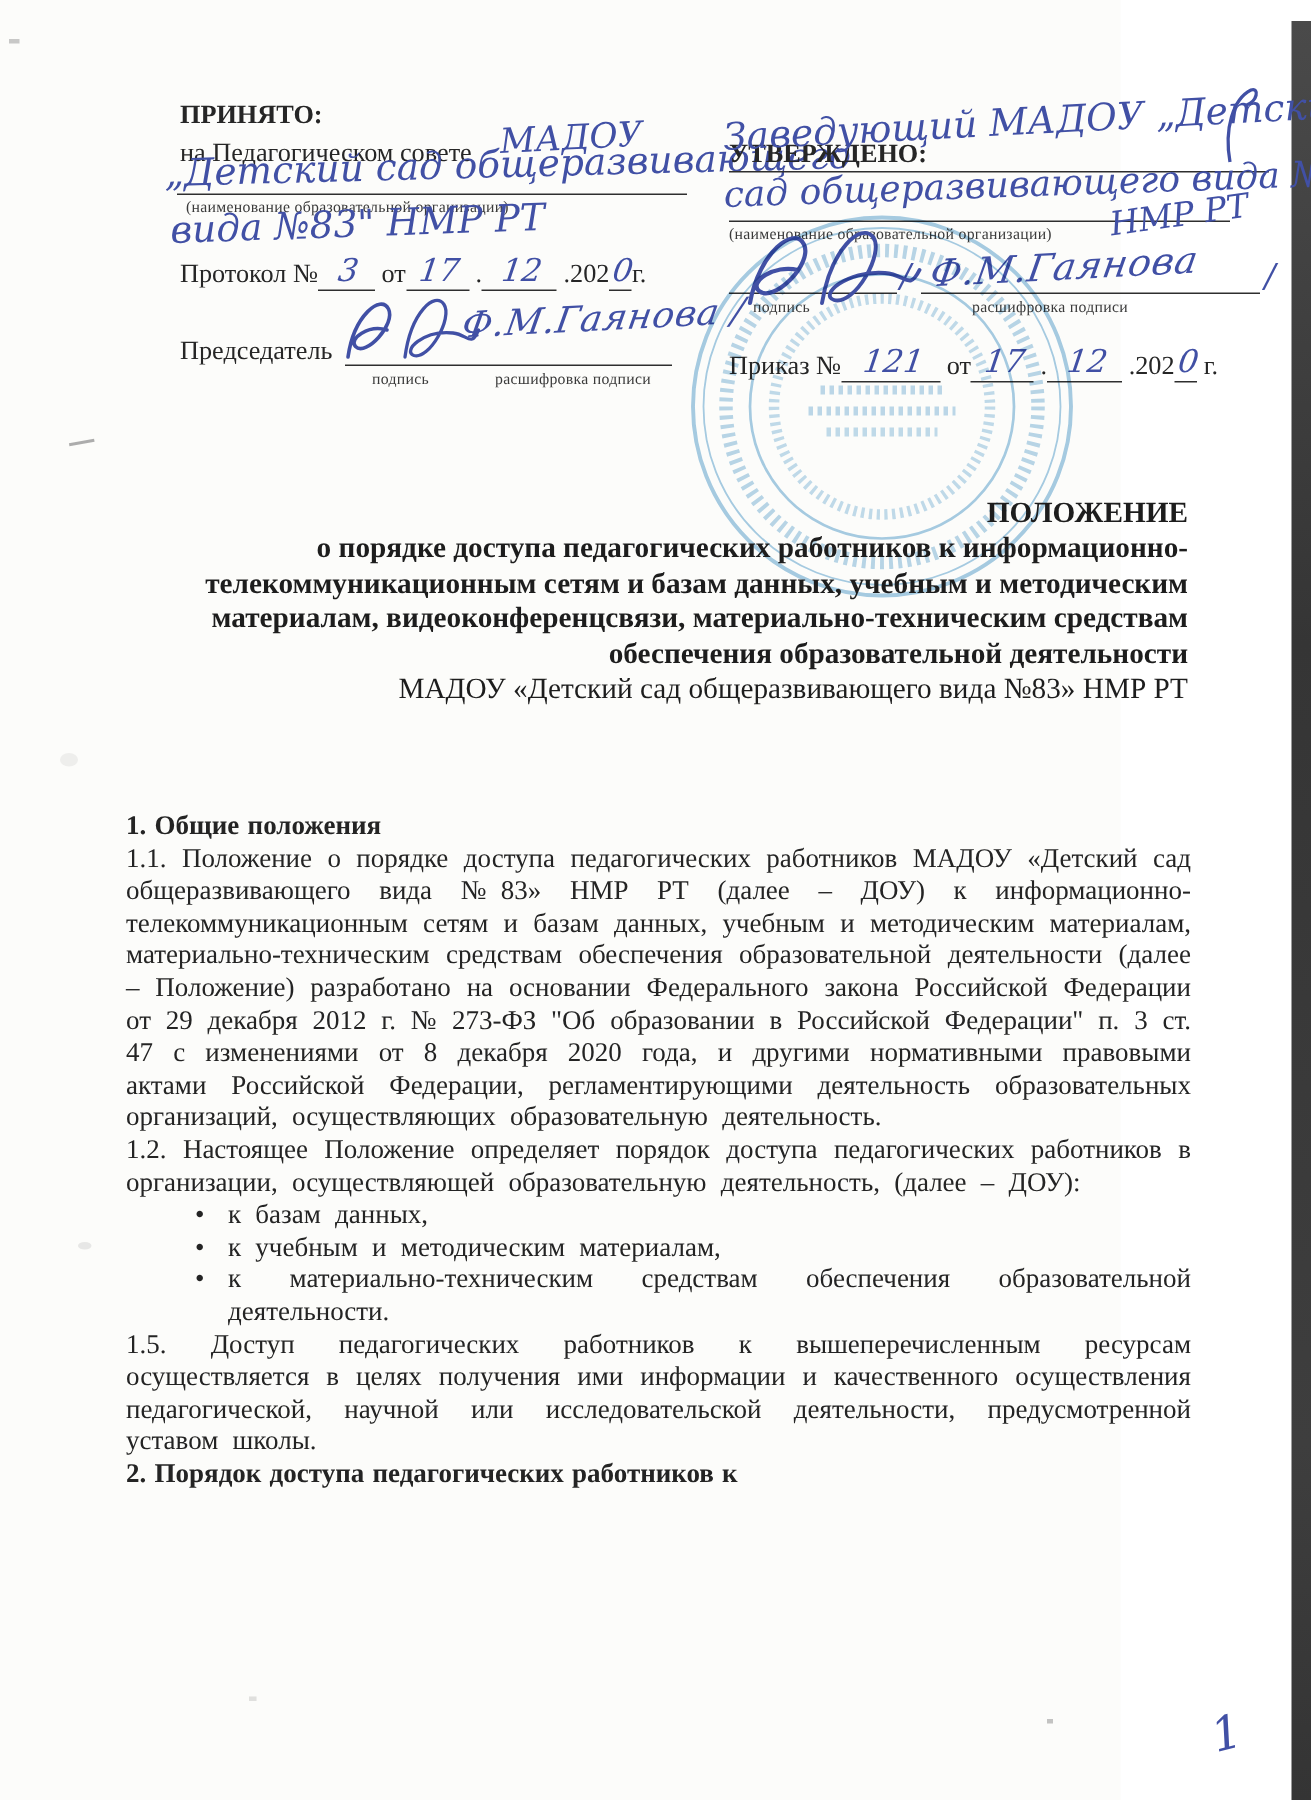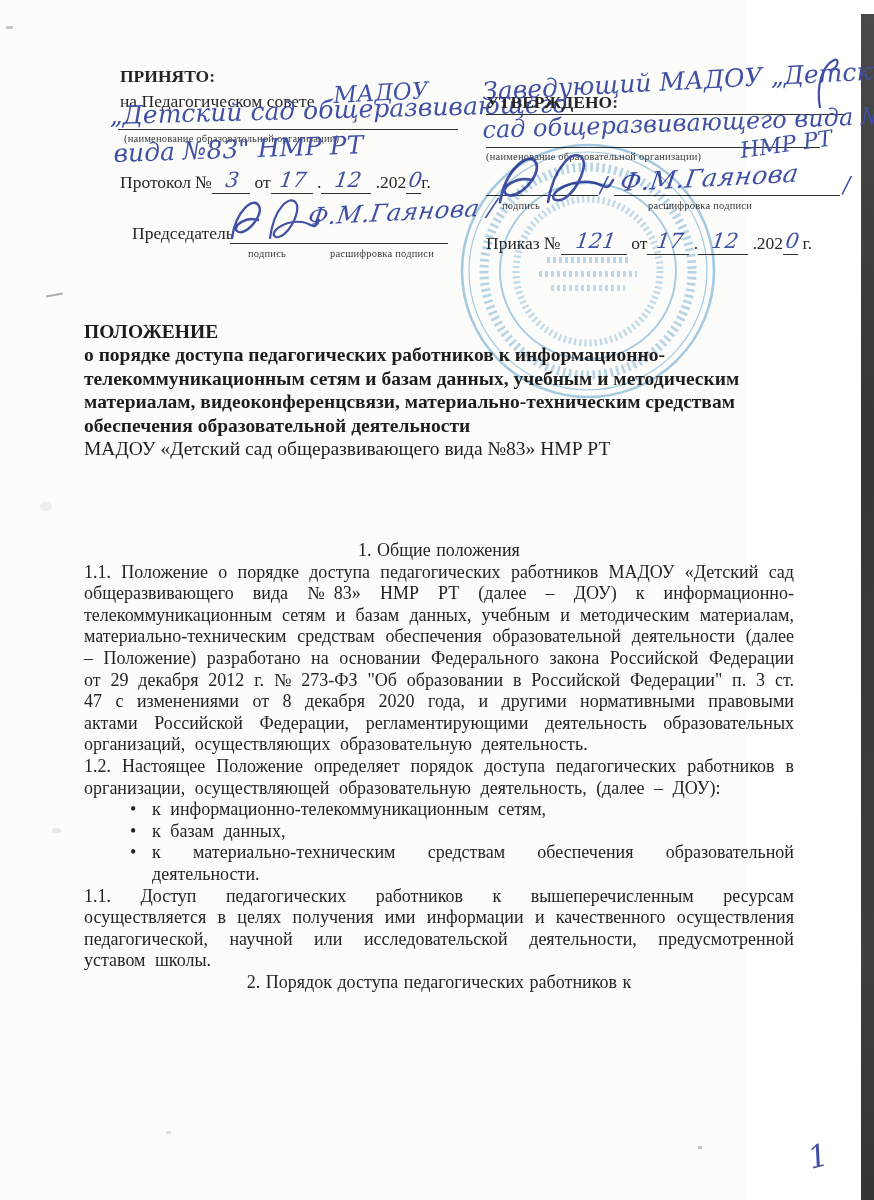--- a/index.html
+++ b/index.html
@@ -43,29 +43,29 @@
 
   
   .stamp{position:absolute;left:455px;top:138px;opacity:.55;mix-blend-mode:multiply;
          filter:blur(.4px);}
   .stamp .st{stroke:var(--stamp);fill:none;}
 
   .sig-svg{position:absolute;}
   .sig-svg path{stroke:var(--ink);fill:none;stroke-linecap:round;}
 
   
-  .title-block{position:absolute;left:84px;top:320px;width:708px;text-align:left;
+  .title-block{position:absolute;left:84px;top:331px;width:708px;text-align:right;
                font-size:19.5px;line-height:23.4px;font-weight:bold;color:#1d1d1d;}
   .title-block .org{font-weight:normal;}
 
   
   .body-text{position:absolute;left:84px;top:540px;width:710px;font-size:18px;
              line-height:21.6px;text-align:justify;color:#242424;word-spacing:5px;}
-  .body-text h2{font-size:18px;line-height:21.6px;margin:0;text-align:center;
-                font-weight:normal;word-spacing:1px;}
+  .body-text h2{font-size:18px;line-height:21.6px;margin:0;
+                font-weight:bold;word-spacing:1px;}
   .body-text p{margin:0;}
   .body-text ul{margin:0;padding:0 0 0 68px;list-style:none;}
   .body-text li{position:relative;}
   .body-text li::before{content:"\2022";position:absolute;left:-22px;top:0;}
   .sec2{margin-top:22px;word-spacing:2px;}
 
   .page-num{position:absolute;left:808px;top:1138px;font-family:"DejaVu Serif",serif;
             font-style:italic;font-size:31px;color:var(--ink);transform:rotate(-14deg);}
   .curl{position:absolute;left:814px;top:56px;}
   .curl path{stroke:var(--ink);fill:none;}
@@ -92,21 +92,21 @@
   <div class="abs cap" style="left:124px;top:133px;">(наименование образовательной организации)</div>
   <div class="abs hw" style="left:114px;top:139px;font-size:25px;transform:rotate(-2deg);">вида №83" НМР РТ</div>
 
   <div class="abs protocol-row" style="left:120px;top:169px;">
     <span>Протокол №</span><span class="uln" style="width:38px;"><span class="hw">3</span></span>
     <span>от</span><span class="uln" style="width:42px;"><span class="hw">17</span></span>
     <span>.</span><span class="uln" style="width:50px;"><span class="hw">12</span></span>
     <span>.202</span><span class="uln" style="width:15px;"><span class="hw">0</span></span><span>г.</span>
   </div>
 
-  <div class="abs print-t" style="left:120px;top:223px;margin-left:12px;">Председатель</div>
+  <div class="abs print-t" style="left:120px;top:223px;">Председатель</div>
   <div class="blank-line" style="left:230px;top:243px;width:218px;"></div>
   <svg class="sig-svg" style="left:222px;top:192px;" width="100" height="58" viewBox="0 0 100 58">
     <path d="M10,46 C14,18 32,4 37,14 C42,24 22,46 15,39 C10,34 24,24 36,28" stroke-width="2.4"></path>
     <path d="M48,46 C52,16 68,2 74,11 C80,20 64,48 54,45 C46,42 60,28 80,30 C90,31 92,40 97,28" stroke-width="2.2"></path>
   </svg>
   <div class="abs hw sig-name" style="left:306px;top:203px;">Ф.М.Гаянова /</div>
   <div class="abs cap" style="left:248px;top:248px;">подпись</div>
   <div class="abs cap" style="left:330px;top:248px;">расшифровка подписи</div>
 
   <div class="abs print-t bold" style="left:486px;top:66px;margin-top:26px;">УТВЕРЖДЕНО:</div>
@@ -156,23 +156,23 @@
     <div>ПОЛОЖЕНИЕ</div>
     <div>о порядке доступа педагогических работников к информационно-телекоммуникационным сетям и базам данных, учебным и методическим материалам, видеоконференцсвязи, материально-техническим средствам обеспечения образовательной деятельности</div>
     <div class="org">МАДОУ «Детский сад общеразвивающего вида №83» НМР РТ</div>
   </div>
 
   <div class="body-text">
     <h2>1. Общие положения</h2>
     <p>1.1. Положение о порядке доступа педагогических работников МАДОУ «Детский сад общеразвивающего вида №83» НМР РТ (далее – ДОУ) к информационно-телекоммуникационным сетям и базам данных, учебным и методическим материалам, материально-техническим средствам обеспечения образовательной деятельности (далее – Положение) разработано на основании Федерального закона Российской Федерации от 29 декабря 2012 г. № 273-ФЗ "Об образовании в Российской Федерации" п. 3 ст. 47 с изменениями от 8 декабря 2020 года, и другими нормативными правовыми актами Российской Федерации, регламентирующими деятельность образовательных организаций, осуществляющих образовательную деятельность.</p>
     <p>1.2. Настоящее Положение определяет порядок доступа педагогических работников в организации, осуществляющей образовательную деятельность, (далее – ДОУ):</p>
     <ul>
-      <li>к информационно-телекоммуникационным сетям,</li>
       <li>к базам данных,</li>
+      <li>к учебным и методическим материалам,</li>
       <li>к материально-техническим средствам обеспечения образовательной деятельности.</li>
     </ul>
-    <p>1.1. Доступ педагогических работников к вышеперечисленным ресурсам осуществляется в целях получения ими информации и качественного осуществления педагогической, научной или исследовательской деятельности, предусмотренной уставом школы.</p>
+    <p>1.5. Доступ педагогических работников к вышеперечисленным ресурсам осуществляется в целях получения ими информации и качественного осуществления педагогической, научной или исследовательской деятельности, предусмотренной уставом школы.</p>
     <h2 class="sec2">2. Порядок доступа педагогических работников к</h2>
   </div>
 
   <div class="page-num">1</div>
 
 </div>
 
 </body></html>

